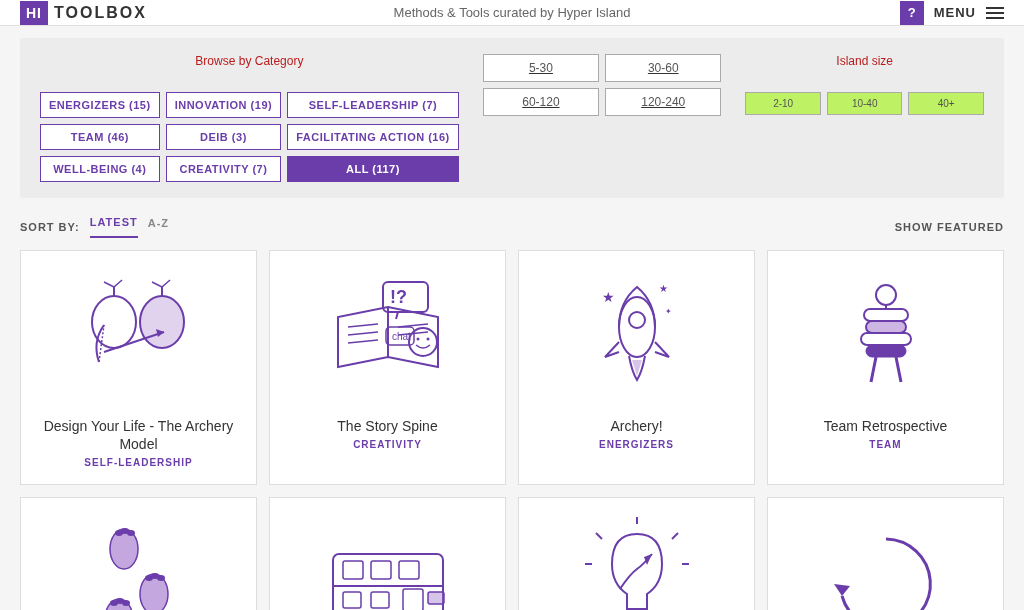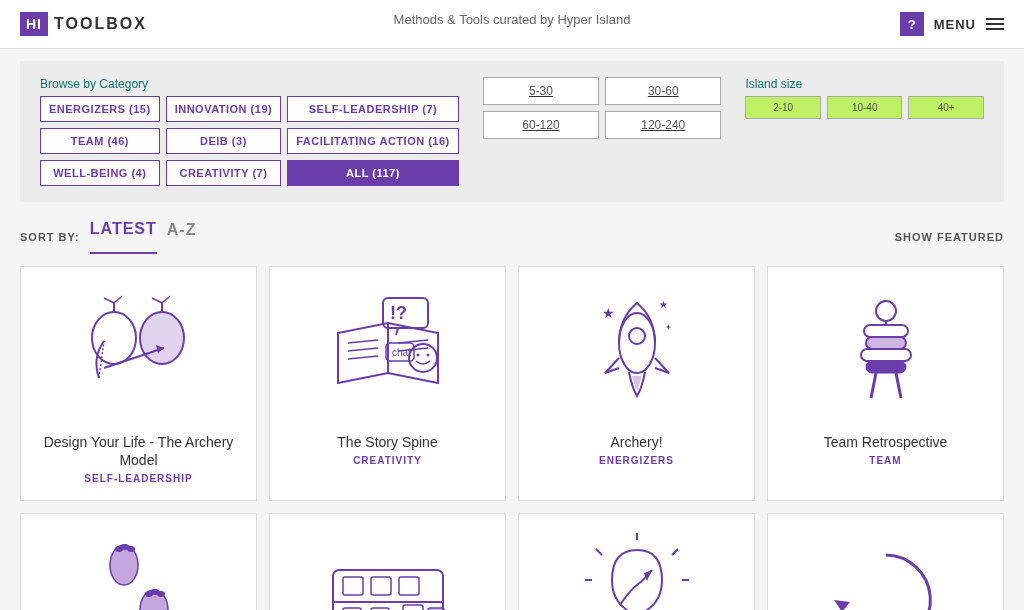--- a/index.html
+++ b/index.html
@@ -2,22 +2,23 @@
 <html><head>
   <meta charset="utf-8">
   <style>
     * { box-sizing: border-box; margin: 0; padding: 0; }
     body { font-family: Arial, Helvetica, sans-serif; background: #f5f5f5; color: #333; font-size: 13px; }
 
     
     .header {
       background: #fff;
       display: flex;
-      padding: 12px 20px;
-      height: 49px;
+      align-items: center;
+      padding: 1px 20px;
+      height: 26px;
       border-bottom: 1px solid #e0e0e0;
       position: relative;
     }
     .logo-area {
       display: flex;
       align-items: center;
       gap: 6px;
     }
     .logo-box {
       background: #6a3daa;
@@ -88,23 +89,24 @@
     .filter-row {
       display: flex;
       gap: 24px;
       align-items: flex-start;
     }
     .filter-section {
       flex: 1;
     }
     .filter-section-label {
       font-size: 12px;
-      color: #0f766e;
-      margin-bottom: 5px;
+      color: #b91c1c;
+      margin-bottom: 24px;
       font-weight: normal;
+      text-align: center;
     }
     .category-grid {
       display: grid;
       grid-template-columns: repeat(3, 1fr);
       gap: 6px;
     }
     .cat-btn {
       border: 1.5px solid #6a3daa;
       background: #fff;
       color: #6a3daa;
@@ -172,25 +174,25 @@
       font-weight: bold;
       color: #888;
     }
     .sort-label {
       color: #555;
       letter-spacing: 1px;
       font-size: 11px;
     }
     .sort-option {
       cursor: pointer;
-      font-size: 16px;
+      font-size: 11px;
       color: #888;
       text-transform: uppercase;
       letter-spacing: 1px;
-      padding-bottom: 14px;
+      padding-bottom: 8px;
     }
     .sort-option.active {
       color: #6a3daa;
       border-bottom: 2px solid #6a3daa;
     }
     .show-featured {
       font-size: 11px;
       font-weight: bold;
       letter-spacing: 1px;
       color: #555;

